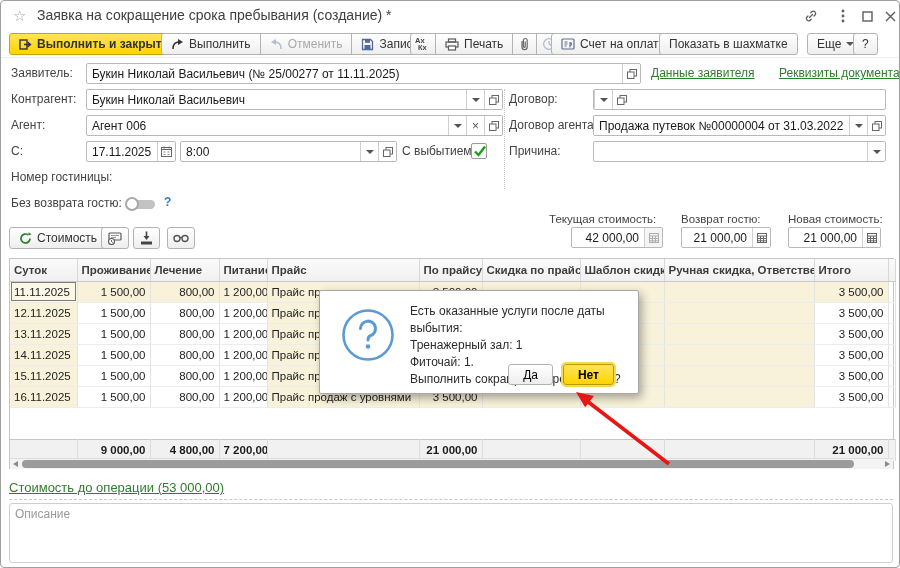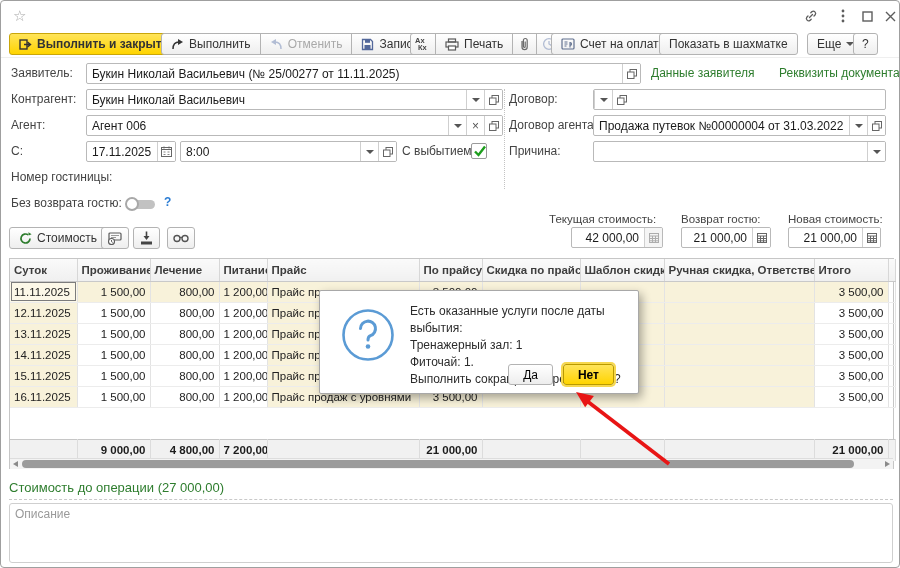--- a/index.html
+++ b/index.html
@@ -28,21 +28,21 @@
   .axkx span:first-child{position:absolute;left:0;top:0}
   .axkx span:last-child{position:absolute;left:3px;top:7px}
 
   
   .lbl{position:absolute;font-size:12px;color:#444;line-height:21px;white-space:nowrap}
   .fld{position:absolute;display:flex;align-items:stretch;height:21px;border:1px solid #b9b9b9;border-radius:2px;background:#fff;font-size:12px;overflow:hidden}
   .fld .val{flex:1;display:flex;align-items:center;padding:0 5px;white-space:nowrap;overflow:hidden;color:#1a1a1a}
   .fld .val.num{justify-content:flex-end}
   .fbtn{width:18px;flex:0 0 18px;border-left:1px solid #cfcfcf;display:flex;align-items:center;justify-content:center;color:#555;background:#fff;cursor:pointer}
   .fbtn.dis{color:#bbb;background:#f5f5f5;cursor:default}
-  .glink{position:absolute;color:var(--green,#2e7d2e);cursor:pointer;white-space:nowrap}
+  .glink{position:absolute;color:var(--green,#2e7d2e);text-decoration:underline;cursor:pointer;white-space:nowrap}
   .vsep{position:absolute;border-left:1px dotted #c3c3c3}
   .chk{position:absolute;width:16px;height:16px;border:1px solid #9a9a9a;border-radius:2px;background:#fff;display:flex;align-items:center;justify-content:center;cursor:pointer}
   .toggle{position:absolute;width:31px;height:14px;cursor:pointer}
   .toggle .bar{position:absolute;left:7px;top:3px;width:23px;height:9px;border-radius:5px;background:#c2c2c2}
   .toggle .knob{position:absolute;left:0;top:0;width:14px;height:14px;border-radius:50%;background:#fff;border:2px solid #a8a8a8}
   .qmark{position:absolute;color:#2b7cd3;font-weight:bold;font-size:12px;cursor:pointer}
 
   
   .costlbl{position:absolute;font-size:11.5px;color:#444;white-space:nowrap}
 
@@ -77,20 +77,21 @@
   .descbox{position:absolute;left:8px;top:502px;width:884px;height:60px;border:1px solid #cfcfcf;border-radius:3px;background:#fff;padding:3px 5px;color:#9a9a9a;cursor:text}
   .annot{position:absolute;z-index:60;pointer-events:none}
 </style>
 </head>
 <body>
 
 <div class="window">
 
   <div class="titlebar">
     <span class="star">☆</span>
+    <span class="title">Заявка на сокращение срока пребывания (создание) *</span>
     <span class="wctl" style="left:802px">
       <svg width="14" height="14" viewBox="0 0 14 14">
           <path d="M5.5 8.5 L8.5 5.5 M4 7 L2.8 8.2 a2.3 2.3 0 0 0 3.2 3.2 L7.2 10.2 M10 7 L11.2 5.8 a2.3 2.3 0 0 0 -3.2 -3.2 L6.8 3.8" fill="none" stroke="#5d5d5d" stroke-width="1.3" stroke-linecap="round"></path>
         </svg>
     </span>
     <span class="wctl" style="left:834px">
       <svg width="4" height="14" viewBox="0 0 4 14">
           <circle cx="2" cy="2" r="1.4" fill="#5d5d5d"></circle>
           <circle cx="2" cy="7" r="1.4" fill="#5d5d5d"></circle>
           <circle cx="2" cy="12" r="1.4" fill="#5d5d5d"></circle>
@@ -526,17 +527,17 @@
       <button class="dbtn">Да</button>
       <button class="dbtn def">Нет</button>
     </div>
   </div>
 
   <svg class="annot" style="left:555px;top:382px" width="125" height="90" viewBox="0 0 125 90">
     <line x1="113" y1="81" x2="31" y2="18" stroke="#e81515" stroke-width="3.6"></line>
     <polygon points="20,9 37.9,12.9 29.1,24.3" fill="#e81515"></polygon>
   </svg>
 
-  <span class="glink" style="left:8px;top:479px;font-size:13px">Стоимость до операции (27 000,00)</span>
+  <span class="glink" style="left:8px;top:479px;font-size:13px">Стоимость до операции (53 000,00)</span>
   <div class="dashsep"></div>
   <div class="descbox">Описание</div>
 
 </div>
 
 </body></html>

